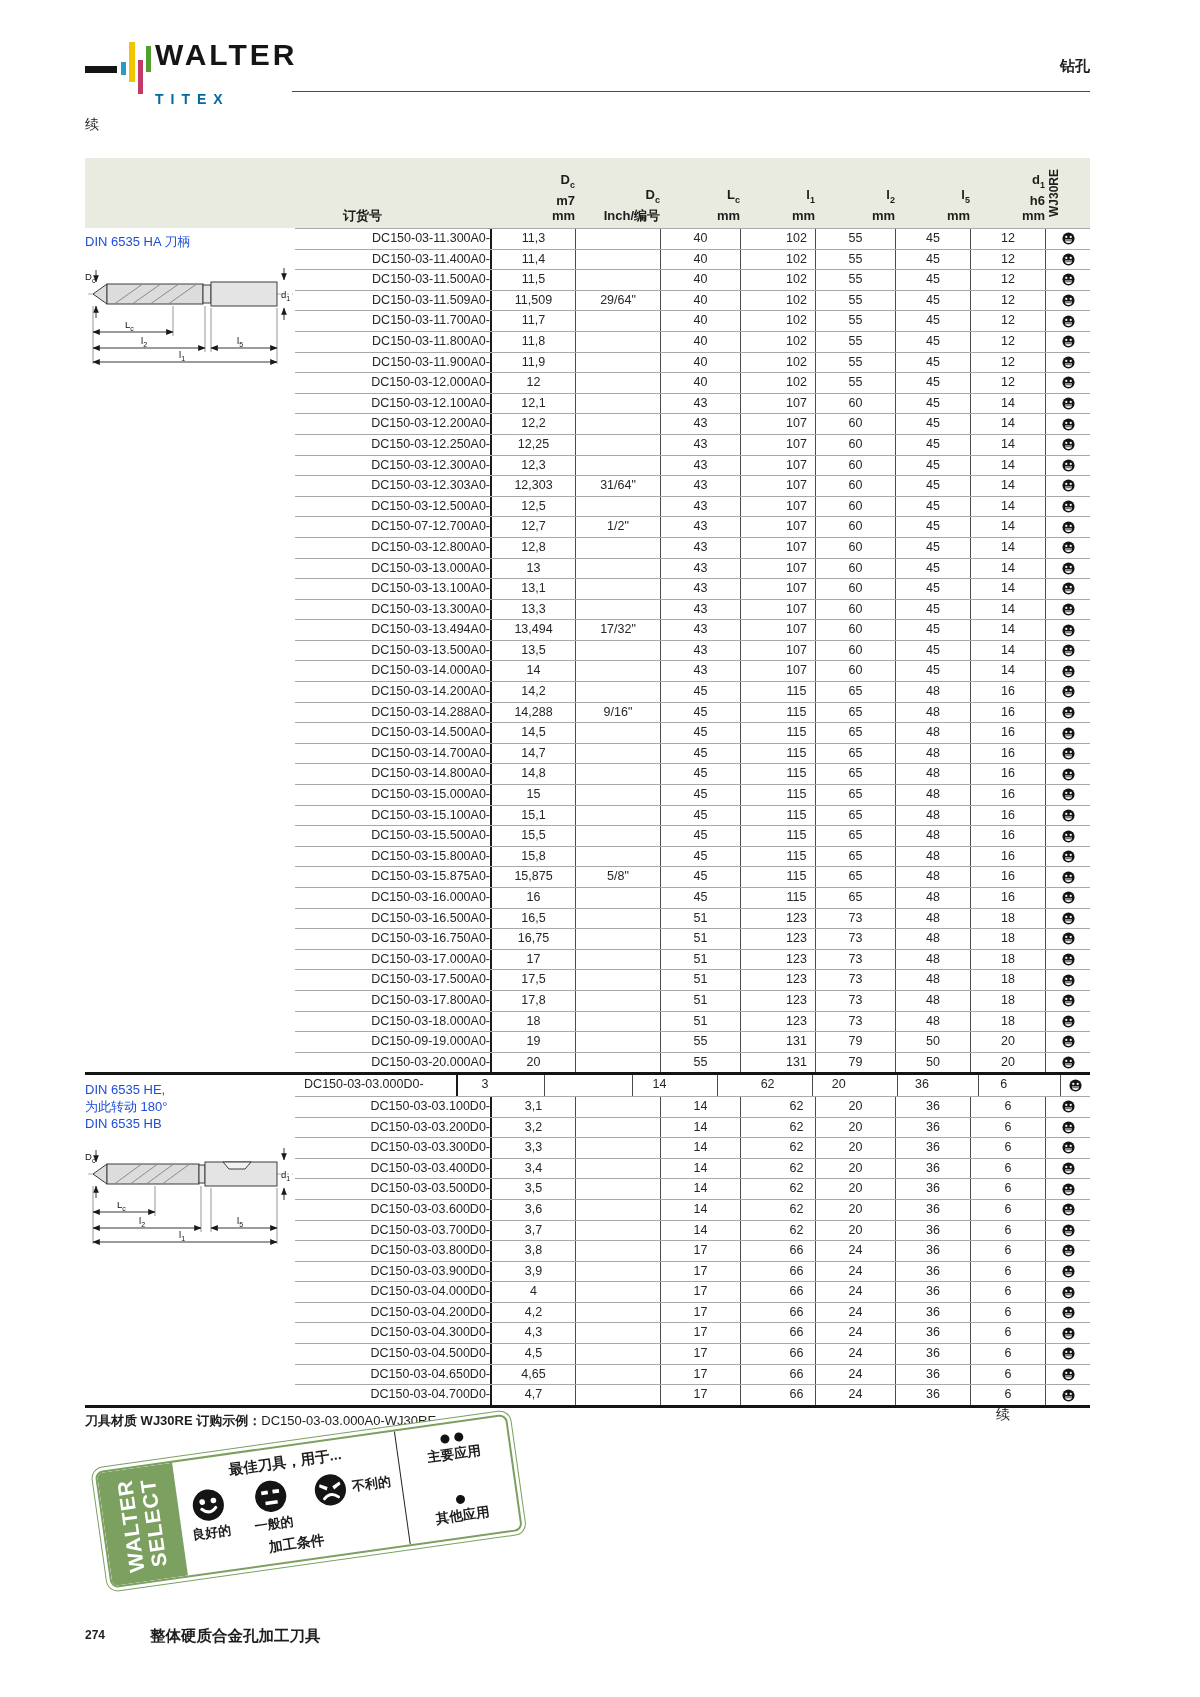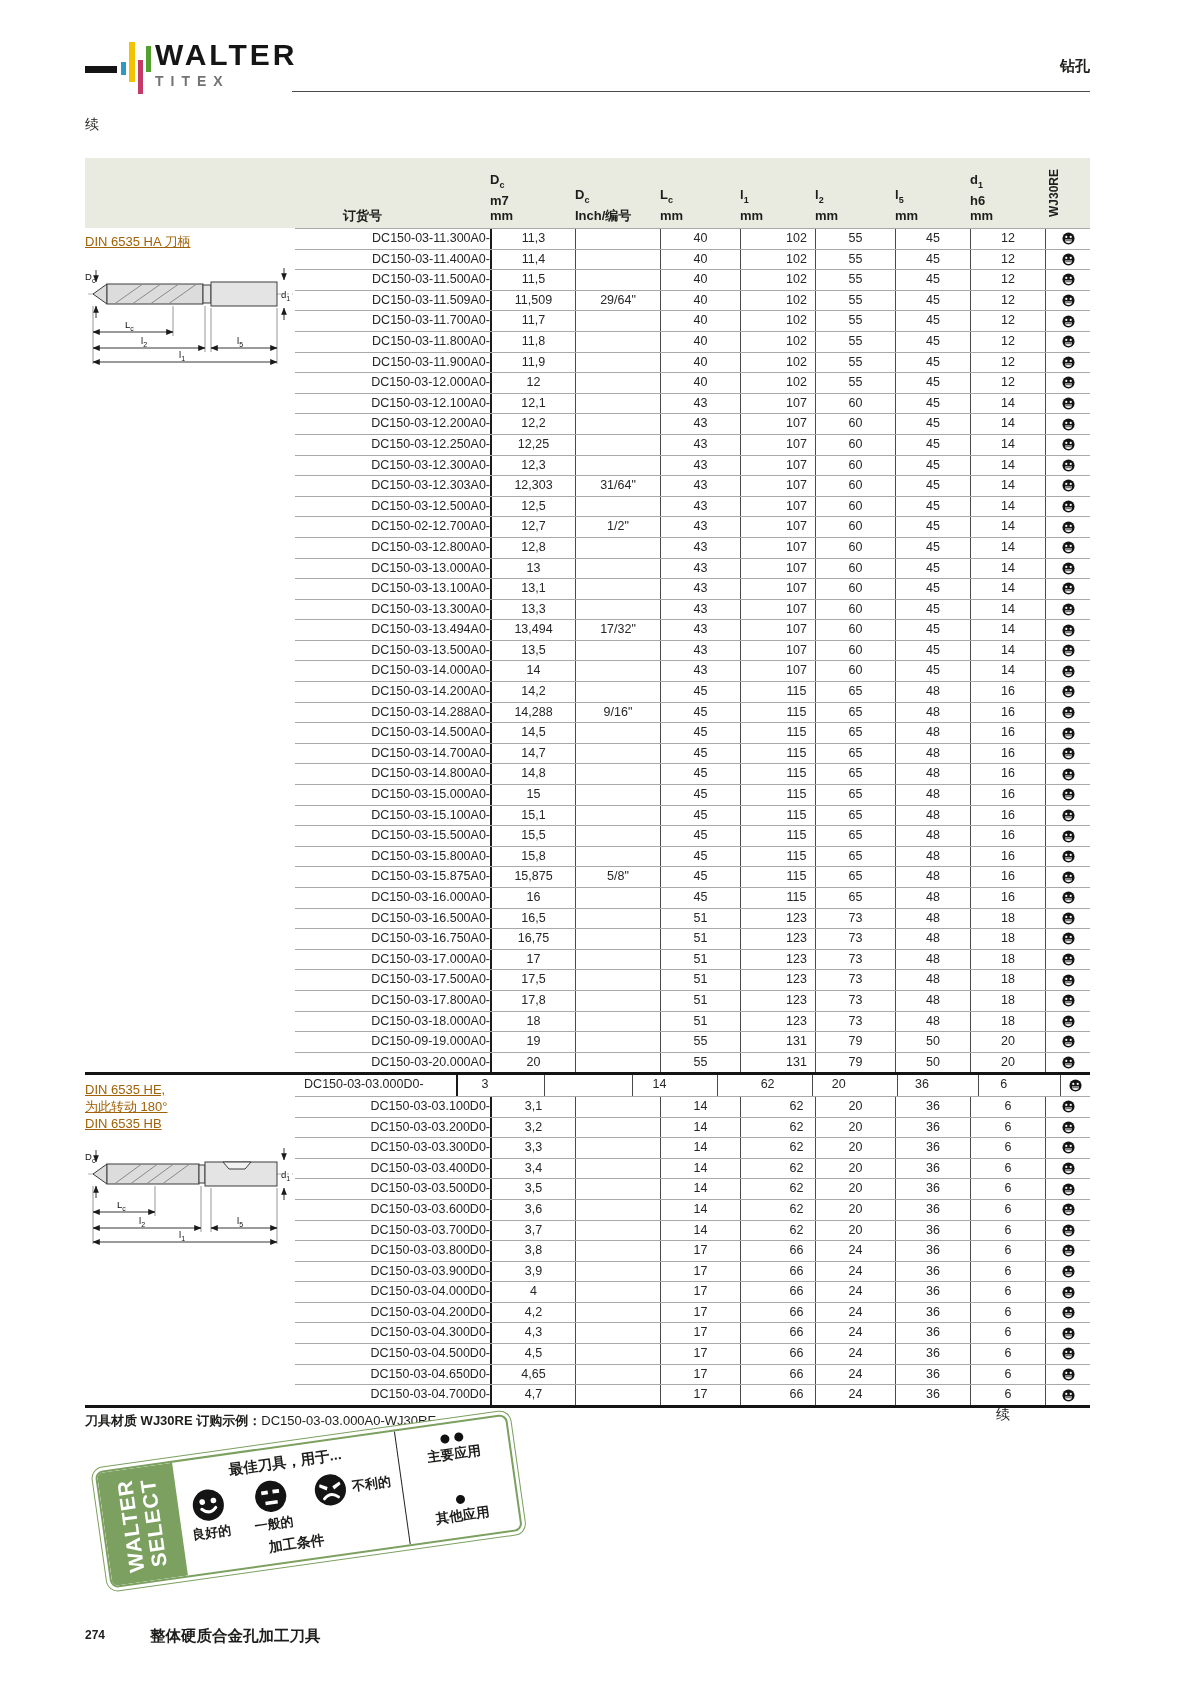--- a/index.html
+++ b/index.html
@@ -10,30 +10,30 @@
   
   .brand { position:absolute; left:85px; top:40px; display:flex; align-items:flex-start; }
   .bars { position:relative; width:70px; height:58px; }
   .bar { position:absolute; display:block; }
   .bar-dash    { left:0;  top:26px; width:32px; height:7px;  background:#141414; }
   .bar-blue    { left:36px; top:22px; width:5px; height:13px; background:#2e9ac4; }
   .bar-yellow  { left:44px; top:2px;  width:6px; height:40px; background:#f2c300; }
   .bar-magenta { left:53px; top:20px; width:5px; height:34px; background:#c23b68; }
   .bar-green   { left:61px; top:6px;  width:5px; height:26px; background:#53a02e; }
   .walter { font-size:30px; font-weight:700; letter-spacing:3px; color:#151515; line-height:30px; }
-  .titex  { font-size:14px; font-weight:700; letter-spacing:7px; color:#737373; margin-top:3px; }
+  .titex  { font-size:14px; font-weight:700; letter-spacing:7px; color:#0369a1; margin-top:21px; }
   .category { position:absolute; top:57px; left:990px; width:100px; text-align:right; font-weight:700; font-size:15px; }
   .header-rule { position:absolute; left:292px; top:91px; width:798px; border-top:1.2px solid #4a4a4a; }
   .cont-top { position:absolute; left:85px; top:116px; font-size:14px; }
   .cont-bottom { position:absolute; left:996px; top:1406px; font-size:14px; }
 
   
   .catalog-table { position:absolute; left:85px; top:158px; width:1005px; }
   .thead { position:relative; height:70px; background:#e9ebe0; font-weight:700; font-size:13px; }
-  .th { position:absolute; bottom:5px; text-align:left; line-height:15px; }
+  .th { position:absolute; bottom:5px; text-align:right; line-height:15px; }
   .th sub { font-size:9px; }
   .th-order { left:210px; text-align:left;margin-left:48px; }
   .th-dc    { left:405px; width:85px; }
   .th-inch  { left:490px; width:85px; }
   .th-lc    { left:575px; width:80px; }
   .th-l1    { left:655px; width:75px; }
   .th-l2    { left:730px; width:80px; }
   .th-l5    { left:810px; width:75px; }
   .th-d1    { left:885px; width:75px; }
   .th-grade { position:absolute; left:962px; bottom:6px; width:42px; height:58px; text-align:center;
@@ -48,21 +48,21 @@
   .c-inch  { width:85px; text-align:center; border-left:1px solid #4a4a4a; }
   .c-lc    { width:80px; text-align:center; border-left:1px solid #4a4a4a; }
   .c-l1    { width:75px; text-align:center; border-left:1px solid #4a4a4a;padding-left:37px; }
   .c-l2    { width:80px; text-align:center; border-left:1px solid #4a4a4a; }
   .c-l5    { width:75px; text-align:center; border-left:1px solid #4a4a4a; }
   .c-d1    { width:75px; text-align:center; border-left:1px solid #4a4a4a; }
   .c-grade { width:45px; border-left:1px solid #4a4a4a; display:flex; align-items:center; justify-content:center; }
   .sec-divider { height:0; border-top:3px solid #141414; }
   #rows-s2 .row:first-child { border-top:0;gap:32px; }
 
-  .din-label { position:absolute; left:0; font-size:13px; color:#a16207; line-height:17px;text-decoration:underline; }
+  .din-label { position:absolute; left:0; font-size:13px; color:#1d4ed8; line-height:17px; }
   .din-ha { top:5px; } .din-hb { top:853px; }
   .diag { position:absolute; left:0; }
   #diag-ha { top:28px; } #diag-hb { top:908px; }
   .cl    { stroke:#9a9a9a; stroke-width:0.8; stroke-dasharray:9 3 2 3; fill:none; }
   .steel { fill:#dcdcdc; stroke:#3c3c3c; stroke-width:1; }
   .steel2{ fill:#e4e4e4; stroke:#3c3c3c; stroke-width:1; }
   .notch { fill:#f2f2f2; stroke:#3c3c3c; stroke-width:1; }
   .flute { stroke:#8a8a8a; stroke-width:1; }
   .wit   { stroke:#6a6a6a; stroke-width:0.7; }
   .dim   { stroke:#1f1f1f; stroke-width:0.9; }
@@ -499,21 +499,21 @@
               <svg viewBox="0 0 20 20" width="13" height="13">
     <circle cx="10" cy="10" r="9.3" fill="#141414"></circle>
     <circle cx="6.6" cy="7.6" r="1.7" fill="#fff"></circle>
     <circle cx="13.4" cy="7.6" r="1.7" fill="#fff"></circle>
     <path d="M4.6,11.6 a5.4,5.4 0 0 0 10.8,0 z" fill="#fff"></path>
     <line x1="5.2" y1="13.4" x2="14.8" y2="13.4" stroke="#141414" stroke-width="1.1"></line>
   </svg>
             </div>
           </div>
           <div class="row">
-            <div class="cell c-order">DC150-02-12.700A0-</div>
+            <div class="cell c-order">DC150-07-12.700A0-</div>
             <div class="cell c-dc">12,7</div>
             <div class="cell c-inch">1/2"</div>
             <div class="cell c-lc">43</div>
             <div class="cell c-l1">107</div>
             <div class="cell c-l2">60</div>
             <div class="cell c-l5">45</div>
             <div class="cell c-d1">14</div>
             <div class="cell c-grade">
               <svg viewBox="0 0 20 20" width="13" height="13">
     <circle cx="10" cy="10" r="9.3" fill="#141414"></circle>

